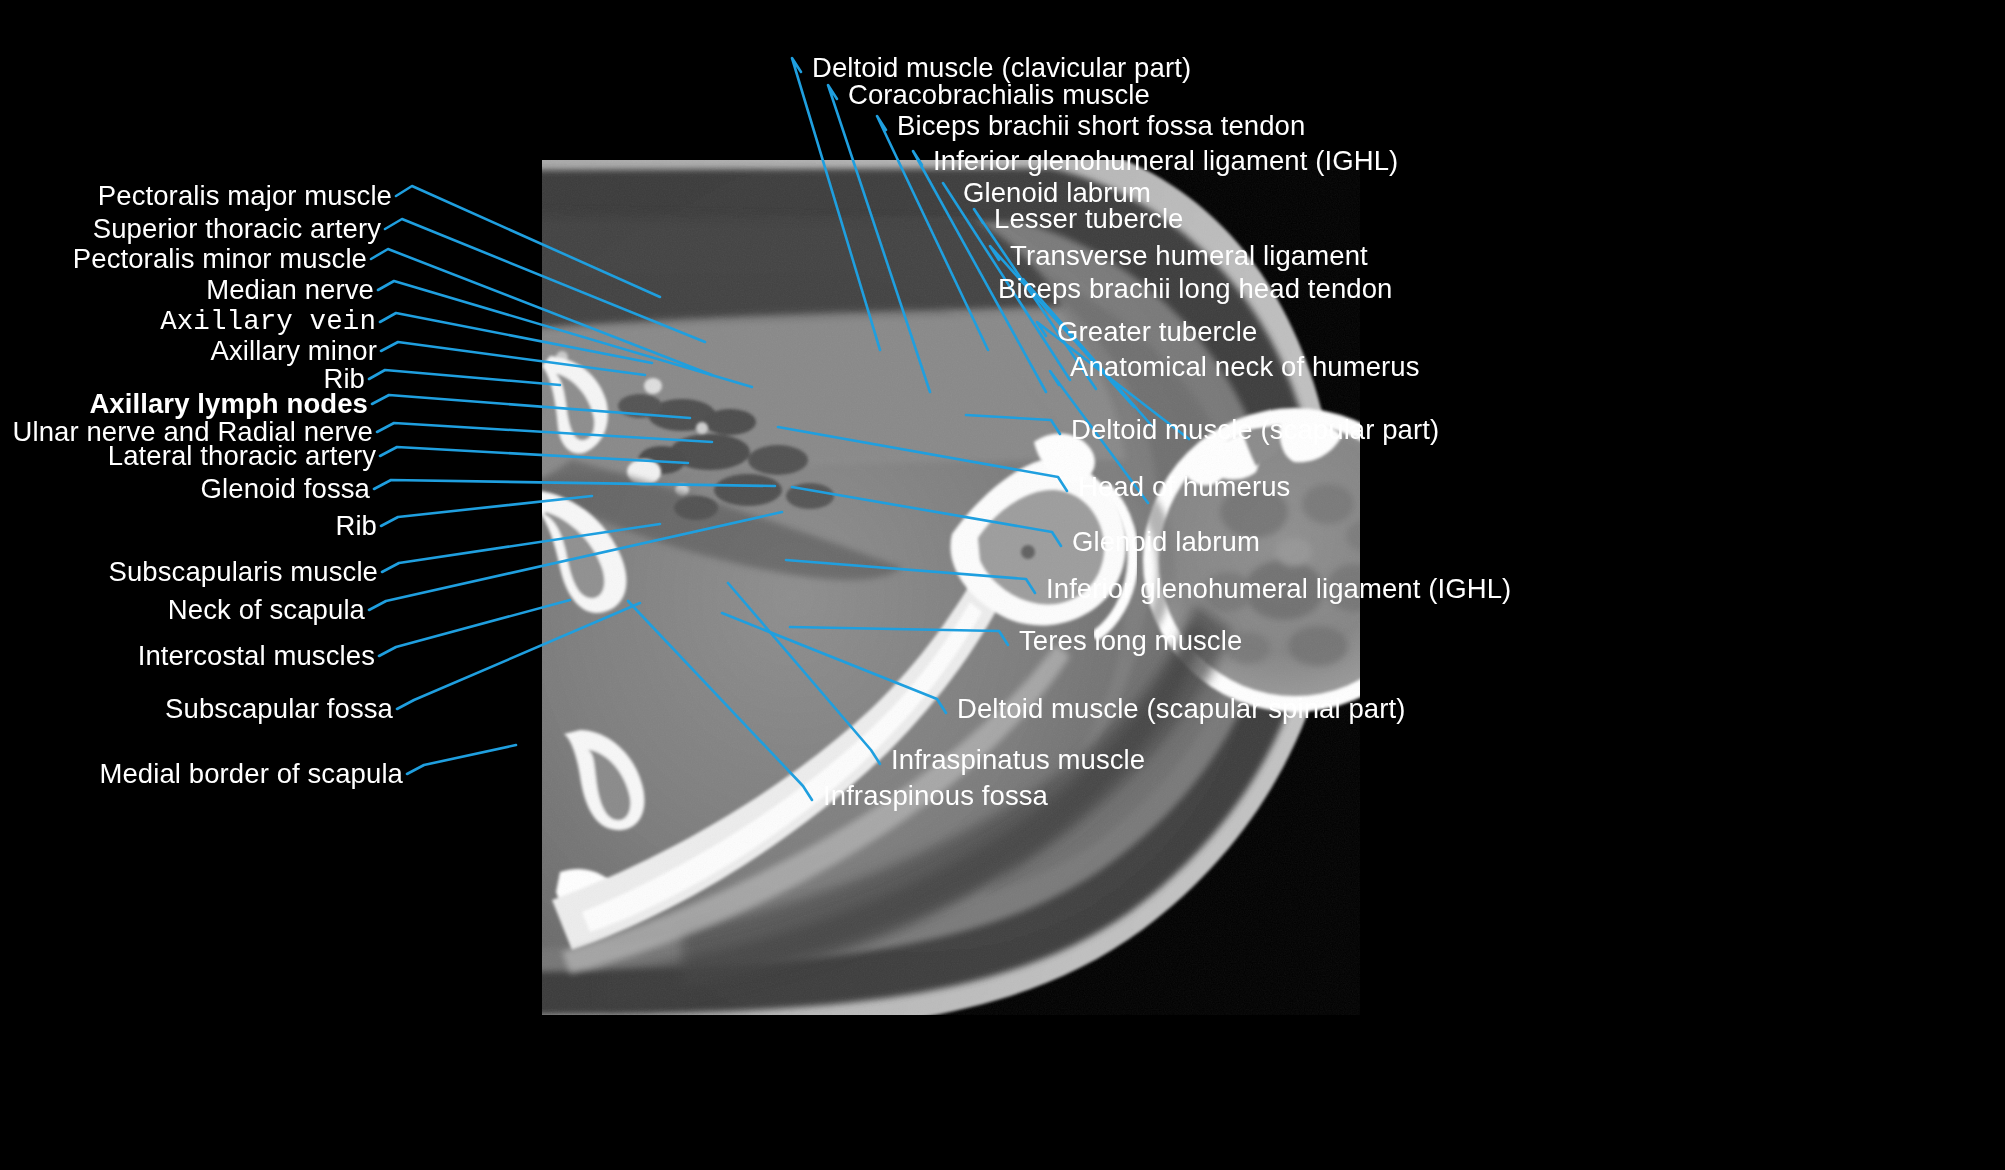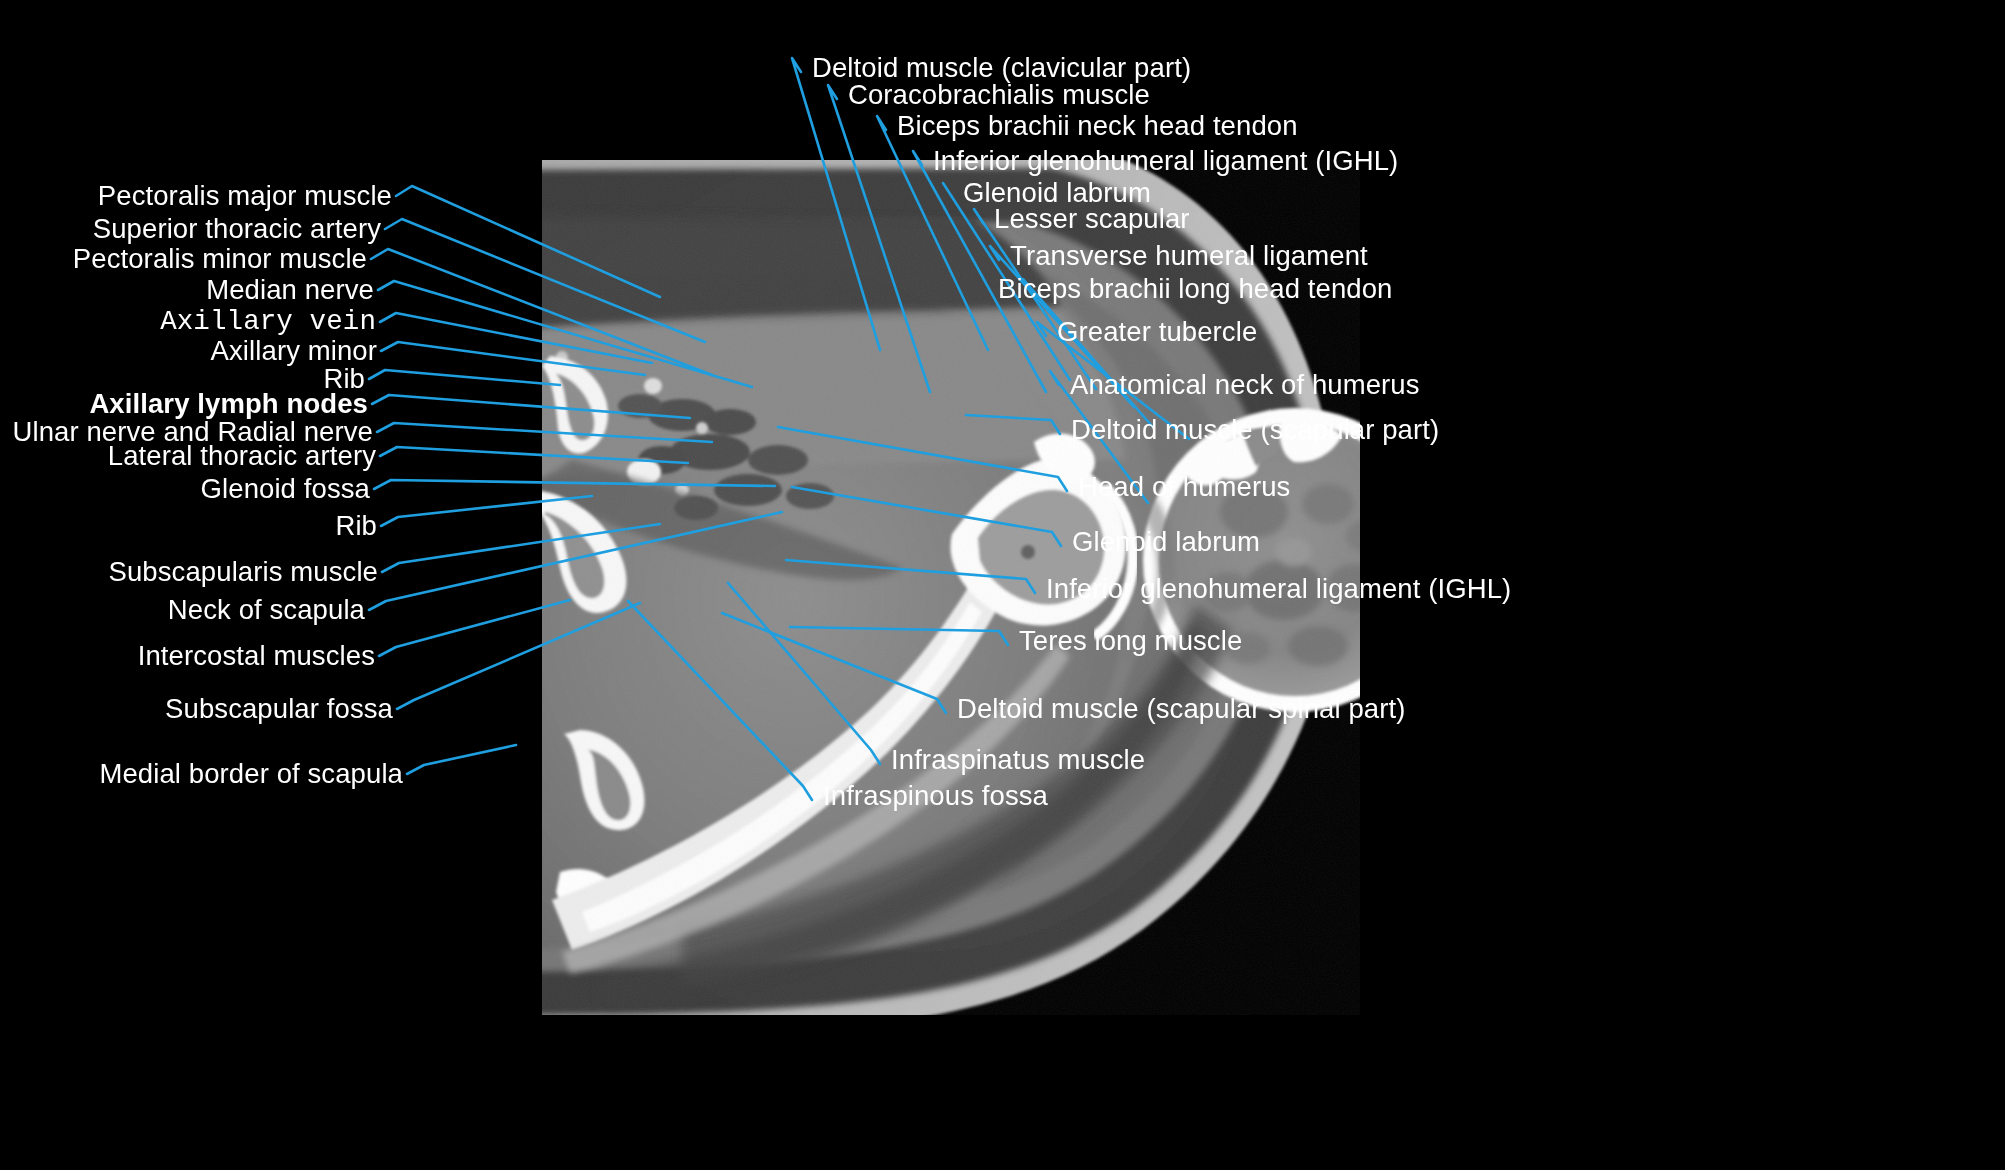--- a/index.html
+++ b/index.html
@@ -279,28 +279,28 @@
       <div class="lbl l" style="left: 377px; top: 526px;">Rib</div>
       <div class="lbl l" style="left: 378px; top: 572px; text-align: center;">Subscapularis muscle</div>
       <div class="lbl l" style="left: 365px; top: 610px;">Neck of scapula</div>
       <div class="lbl l" style="left: 375px; top: 656px;">Intercostal muscles</div>
       <div class="lbl l" style="left: 393px; top: 709px;">Subscapular fossa</div>
       <div class="lbl l" style="left: 403px; top: 774px;">Medial border of scapula</div>
     </div>
   <div id="labels-right">
       <div class="lbl r" style="left: 812px; top: 68px;">Deltoid muscle (clavicular part)</div>
       <div class="lbl r" style="left: 848px; top: 95px;">Coracobrachialis muscle</div>
-      <div class="lbl r" style="left: 897px; top: 126px;">Biceps brachii neck head tendon</div>
+      <div class="lbl r" style="left: 897px; top: 126px;">Biceps brachii short fossa tendon</div>
       <div class="lbl r" style="left: 933px; top: 161px;">Inferior glenohumeral ligament (IGHL)</div>
       <div class="lbl r" style="left: 963px; top: 193px;">Glenoid labrum</div>
-      <div class="lbl r" style="left: 994px; top: 219px;">Lesser scapular</div>
+      <div class="lbl r" style="left: 994px; top: 219px;">Lesser tubercle</div>
       <div class="lbl r" style="left: 1010px; top: 256px;">Transverse humeral ligament</div>
       <div class="lbl r" style="left: 998px; top: 289px;">Biceps brachii long head tendon</div>
       <div class="lbl r" style="left: 1057px; top: 332px;">Greater tubercle</div>
-      <div class="lbl r" style="left: 1070px; top: 385px; text-align: right;">Anatomical neck of humerus</div>
+      <div class="lbl r" style="left: 1070px; top: 367px; text-align: right;">Anatomical neck of humerus</div>
       <div class="lbl r" style="left: 1071px; top: 430px;">Deltoid muscle (scapular part)</div>
       <div class="lbl r" style="left: 1078px; top: 487px;">Head of humerus</div>
       <div class="lbl r" style="left: 1072px; top: 542px;">Glenoid labrum</div>
       <div class="lbl r" style="left: 1046px; top: 589px;">Inferior glenohumeral ligament (IGHL)</div>
       <div class="lbl r" style="left: 1019px; top: 641px;">Teres long muscle</div>
       <div class="lbl r" style="left: 957px; top: 709px;">Deltoid muscle (scapular spinal part)</div>
       <div class="lbl r" style="left: 891px; top: 760px;">Infraspinatus muscle</div>
       <div class="lbl r" style="left: 823px; top: 796px;">Infraspinous fossa</div>
     </div>
 

